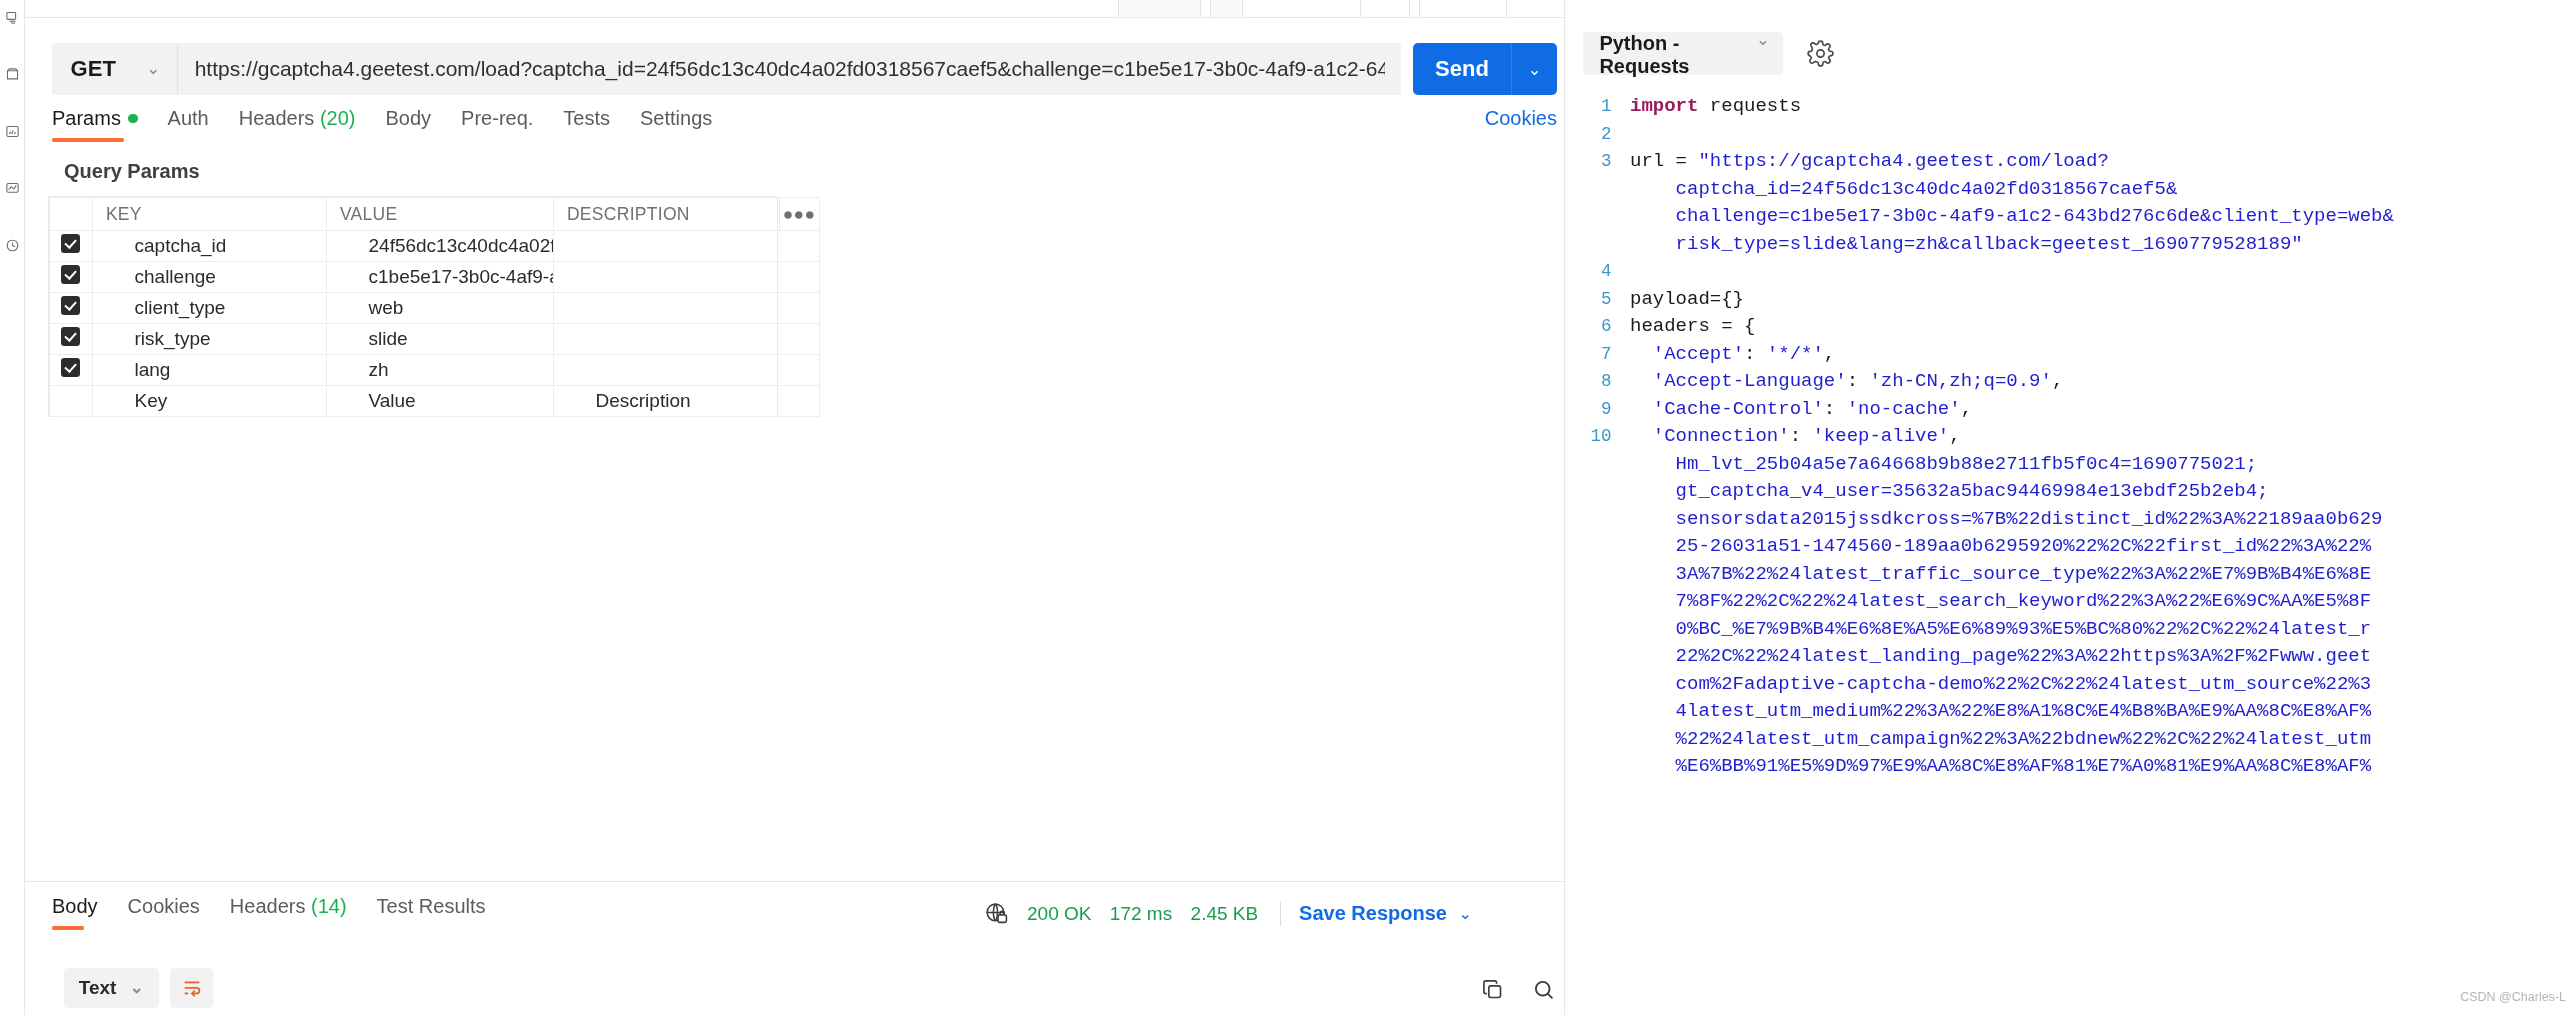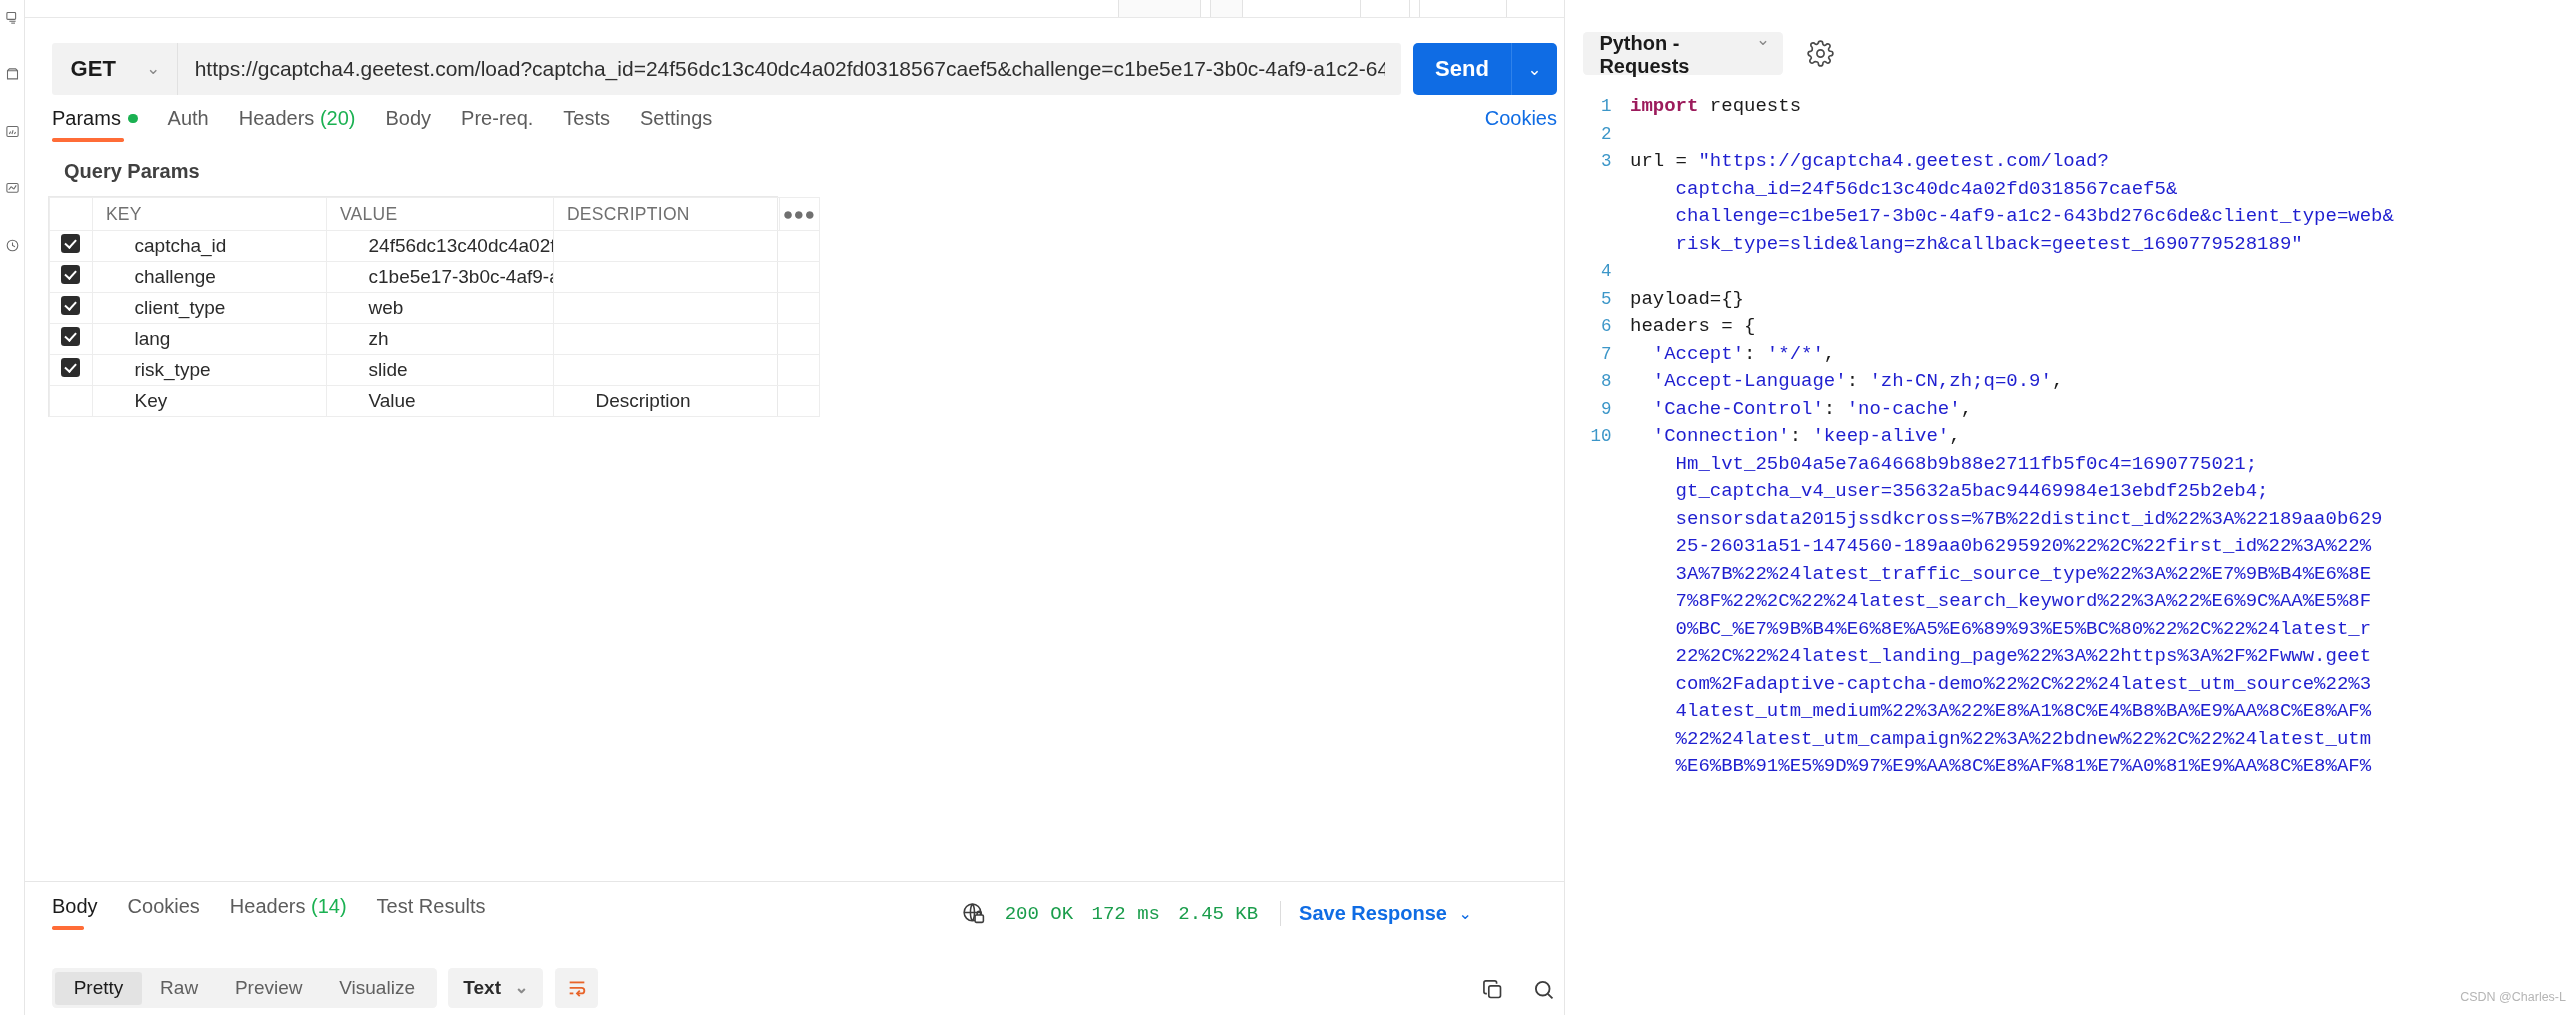--- a/index.html
+++ b/index.html
@@ -150,21 +150,21 @@
   }
   .resp-tabs {
     position: absolute; left: 27px; top: 895px; display: flex; align-items: flex-start;
   }
   .resp-tabs .rtab { font-size: 20px; }
   .status-group {
     position: absolute; right: 92px; top: 901px;
     display: flex; align-items: center; gap: 0;
   }
   .lock-icon { margin-right: 18.4px; color: #3d3d3d; display:flex; }
-  .st-item { font-size: 19px; color: #1a9d4b; margin-right: 18.4px; white-space: nowrap; font-family: Liberation Mono, monospace; }
+  .st-item { font-size: 19px; color: #1a9d4b; margin-right: 18.4px; white-space: nowrap; }
   .divider-v { width: 0.8px; height: 25px; background: #dcdcdc; margin: 0 18.4px 0 3.3px; }
   .save-resp { font-size: 20px; color: #0f6ce4; font-weight: 700; cursor: pointer; white-space: nowrap; }
   .save-caret { color: #0f6ce4; font-size: 16px; margin-left: 11.7px; cursor: pointer; }
 
   
   .fmt-bar {
     position: absolute; left: 27px; top: 968px; display: flex; align-items: center;
   }
   .seg {
     background: #f2f2f2; border-radius: 4.2px; display: flex; align-items: center;
@@ -350,28 +350,28 @@
             <td colspan="3"></td>
           </tr>
           <tr>
             <td class="cell-chk"><span class="chk"></span></td>
             <td>client_type</td>
             <td>web</td>
             <td colspan="3"></td>
           </tr>
           <tr>
             <td class="cell-chk"><span class="chk"></span></td>
+            <td>risk_type</td>
+            <td>slide</td>
+            <td colspan="3"></td>
+          </tr>
+          <tr>
+            <td class="cell-chk"><span class="chk"></span></td>
             <td>lang</td>
             <td>zh</td>
-            <td colspan="3"></td>
-          </tr>
-          <tr>
-            <td class="cell-chk"><span class="chk"></span></td>
-            <td>risk_type</td>
-            <td>slide</td>
             <td colspan="3"></td>
           </tr>
           <tr>
             <td class="cell-chk"></td>
             <td class="ph">Key</td>
             <td class="ph">Value</td>
             <td class="ph" colspan="3">Description</td>
           </tr>
         </tbody>
       </table>
@@ -406,26 +406,20 @@
       </span>
       <span class="st-item">200 OK</span>
       <span class="st-item">172 ms</span>
       <span class="st-item">2.45 KB</span>
       <span class="divider-v"></span>
       <span class="save-resp">Save Response</span>
       <span class="save-caret">⌄</span>
     </div>
 
     <div class="fmt-bar">
-      <div class="seg">
-        <div class="seg-item active">Pretty</div>
-        <div class="seg-item">Raw</div>
-        <div class="seg-item">Preview</div>
-        <div class="seg-item">Visualize</div>
-      </div>
       <div class="type-sel">
         <span class="lbl">Text</span>
         <span class="chev">⌄</span>
       </div>
       <div class="wrap-btn">
         <span>
           <svg width="22" height="22" viewBox="0 0 24 24" fill="none" stroke="#e8642a" stroke-width="2">
               <line x1="4" y1="7" x2="20" y2="7"></line>
               <path d="M4 13h13a3 3 0 010 6h-4"></path>
               <polyline points="15,16 12,19 15,22"></polyline>

